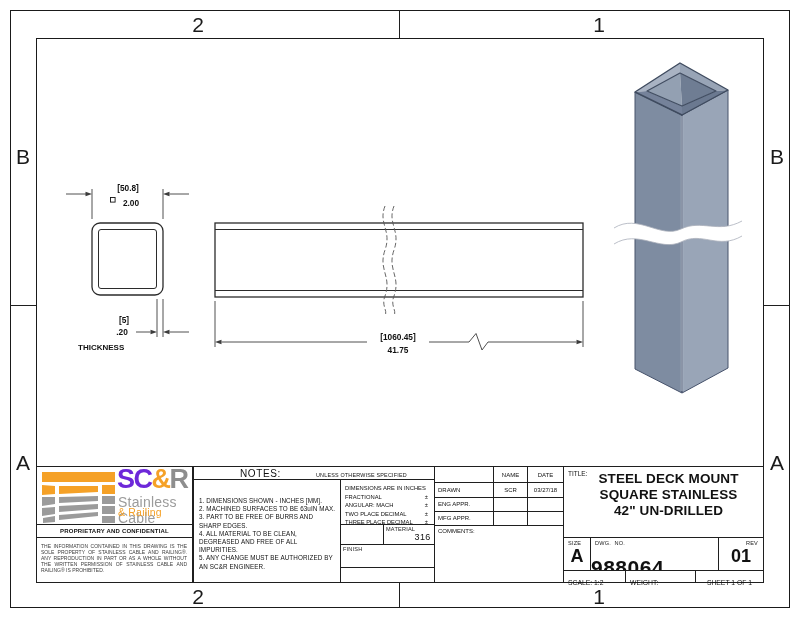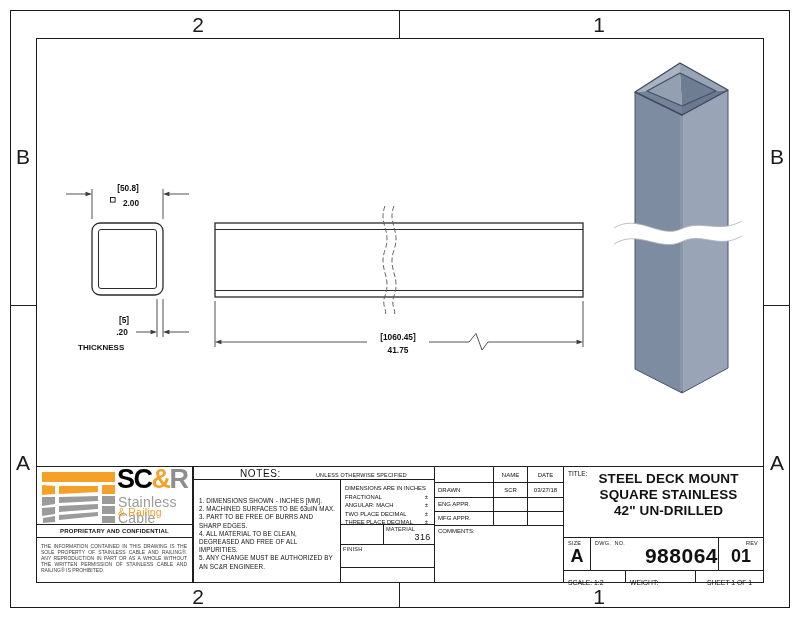--- a/index.html
+++ b/index.html
@@ -128,21 +128,21 @@
       <rect x="61" y="14" width="13" height="9" fill="#F5A127"></rect>
       <rect x="61" y="25" width="13" height="8" fill="#9B9B9B"></rect>
       <rect x="61" y="35" width="13" height="8" fill="#9B9B9B"></rect>
       <rect x="61" y="45" width="13" height="7" fill="#9B9B9B"></rect>
       <polygon points="18,15 57,15 57,21 18,23" fill="#F5A127"></polygon>
       <polygon points="18,26 57,25 57,30 18,32" fill="#9B9B9B"></polygon>
       <polygon points="18,35 57,33 57,38 18,41" fill="#9B9B9B"></polygon>
       <polygon points="18,44 57,41 57,45 18,49" fill="#9B9B9B"></polygon>
     </svg>
     <div class="abs" style="left:80px;top:-1px;font-weight:bold;font-size:27px;letter-spacing:-1.5px;line-height:27px;">
-      <span style="color:#000000;">SC</span><span style="color:#F5A127;">&amp;</span><span style="color:#8E8E8E;">R</span>
+      <span style="color:#6d28d9;">SC</span><span style="color:#F5A127;">&amp;</span><span style="color:#8E8E8E;">R</span>
     </div>
     <div class="abs" style="left:81px;top:27px;font-size:14px;color:#9B9B9B;letter-spacing:.2px;">Stainless Cable</div>
     <div class="abs" style="left:81px;top:39px;font-size:10.5px;color:#F5A127;letter-spacing:.2px;">&amp; Railing</div>
     <div class="abs" style="left:0;top:57px;width:155px;height:14px;border-top:1px solid #1f1f1f;border-bottom:1px solid #1f1f1f;box-sizing:border-box;display:flex;align-items:center;justify-content:center;">
       <span style="font-size:6px;font-weight:bold;letter-spacing:.2px;">PROPRIETARY AND CONFIDENTIAL</span>
     </div>
     <div class="abs legal" style="left:4px;top:76px;width:146px;">THE INFORMATION CONTAINED IN THIS DRAWING IS THE SOLE PROPERTY OF STAINLESS CABLE AND RAILING®. ANY REPRODUCTION IN PART OR AS A WHOLE WITHOUT THE WRITTEN PERMISSION OF STAINLESS CABLE AND RAILING® IS PROHIBITED.</div>
   </div>
 
   <div class="cell" style="left:193px;top:466px;width:242px;height:24px;">
@@ -216,21 +216,21 @@
       <div>42" UN-DRILLED</div>
     </div>
   </div>
 
   <div class="cell" style="left:563px;top:537px;width:28px;height:34px;">
     <span class="abs lbl" style="left:4px;top:2px;">SIZE</span>
     <div style="margin-top:8px;text-align:center;font-weight:bold;font-size:18px;">A</div>
   </div>
   <div class="cell" style="left:590px;top:537px;width:129px;height:34px;">
     <span class="abs lbl" style="left:4px;top:2px;white-space:pre;">DWG.  NO.</span>
-    <div style="margin-top:6px;text-align:right;font-weight:bold;font-size:21px;letter-spacing:.5px;">988064</div>
+    <div style="margin-top:18px;text-align:left;font-weight:bold;font-size:21px;letter-spacing:.5px;text-decoration:underline;">988064</div>
   </div>
   <div class="cell" style="left:718px;top:537px;width:46px;height:34px;">
     <span class="abs lbl" style="right:5px;top:2px;">REV</span>
     <div style="margin-top:8px;text-align:center;font-weight:bold;font-size:18px;">01</div>
   </div>
 
   <div class="cell" style="left:563px;top:570px;width:63px;height:13px;">
     <span style="font-size:6.8px;padding-left:4px;line-height:11px;display:inline-block;">SCALE: 1:2</span>
   </div>
   <div class="cell" style="left:625px;top:570px;width:71px;height:13px;">

